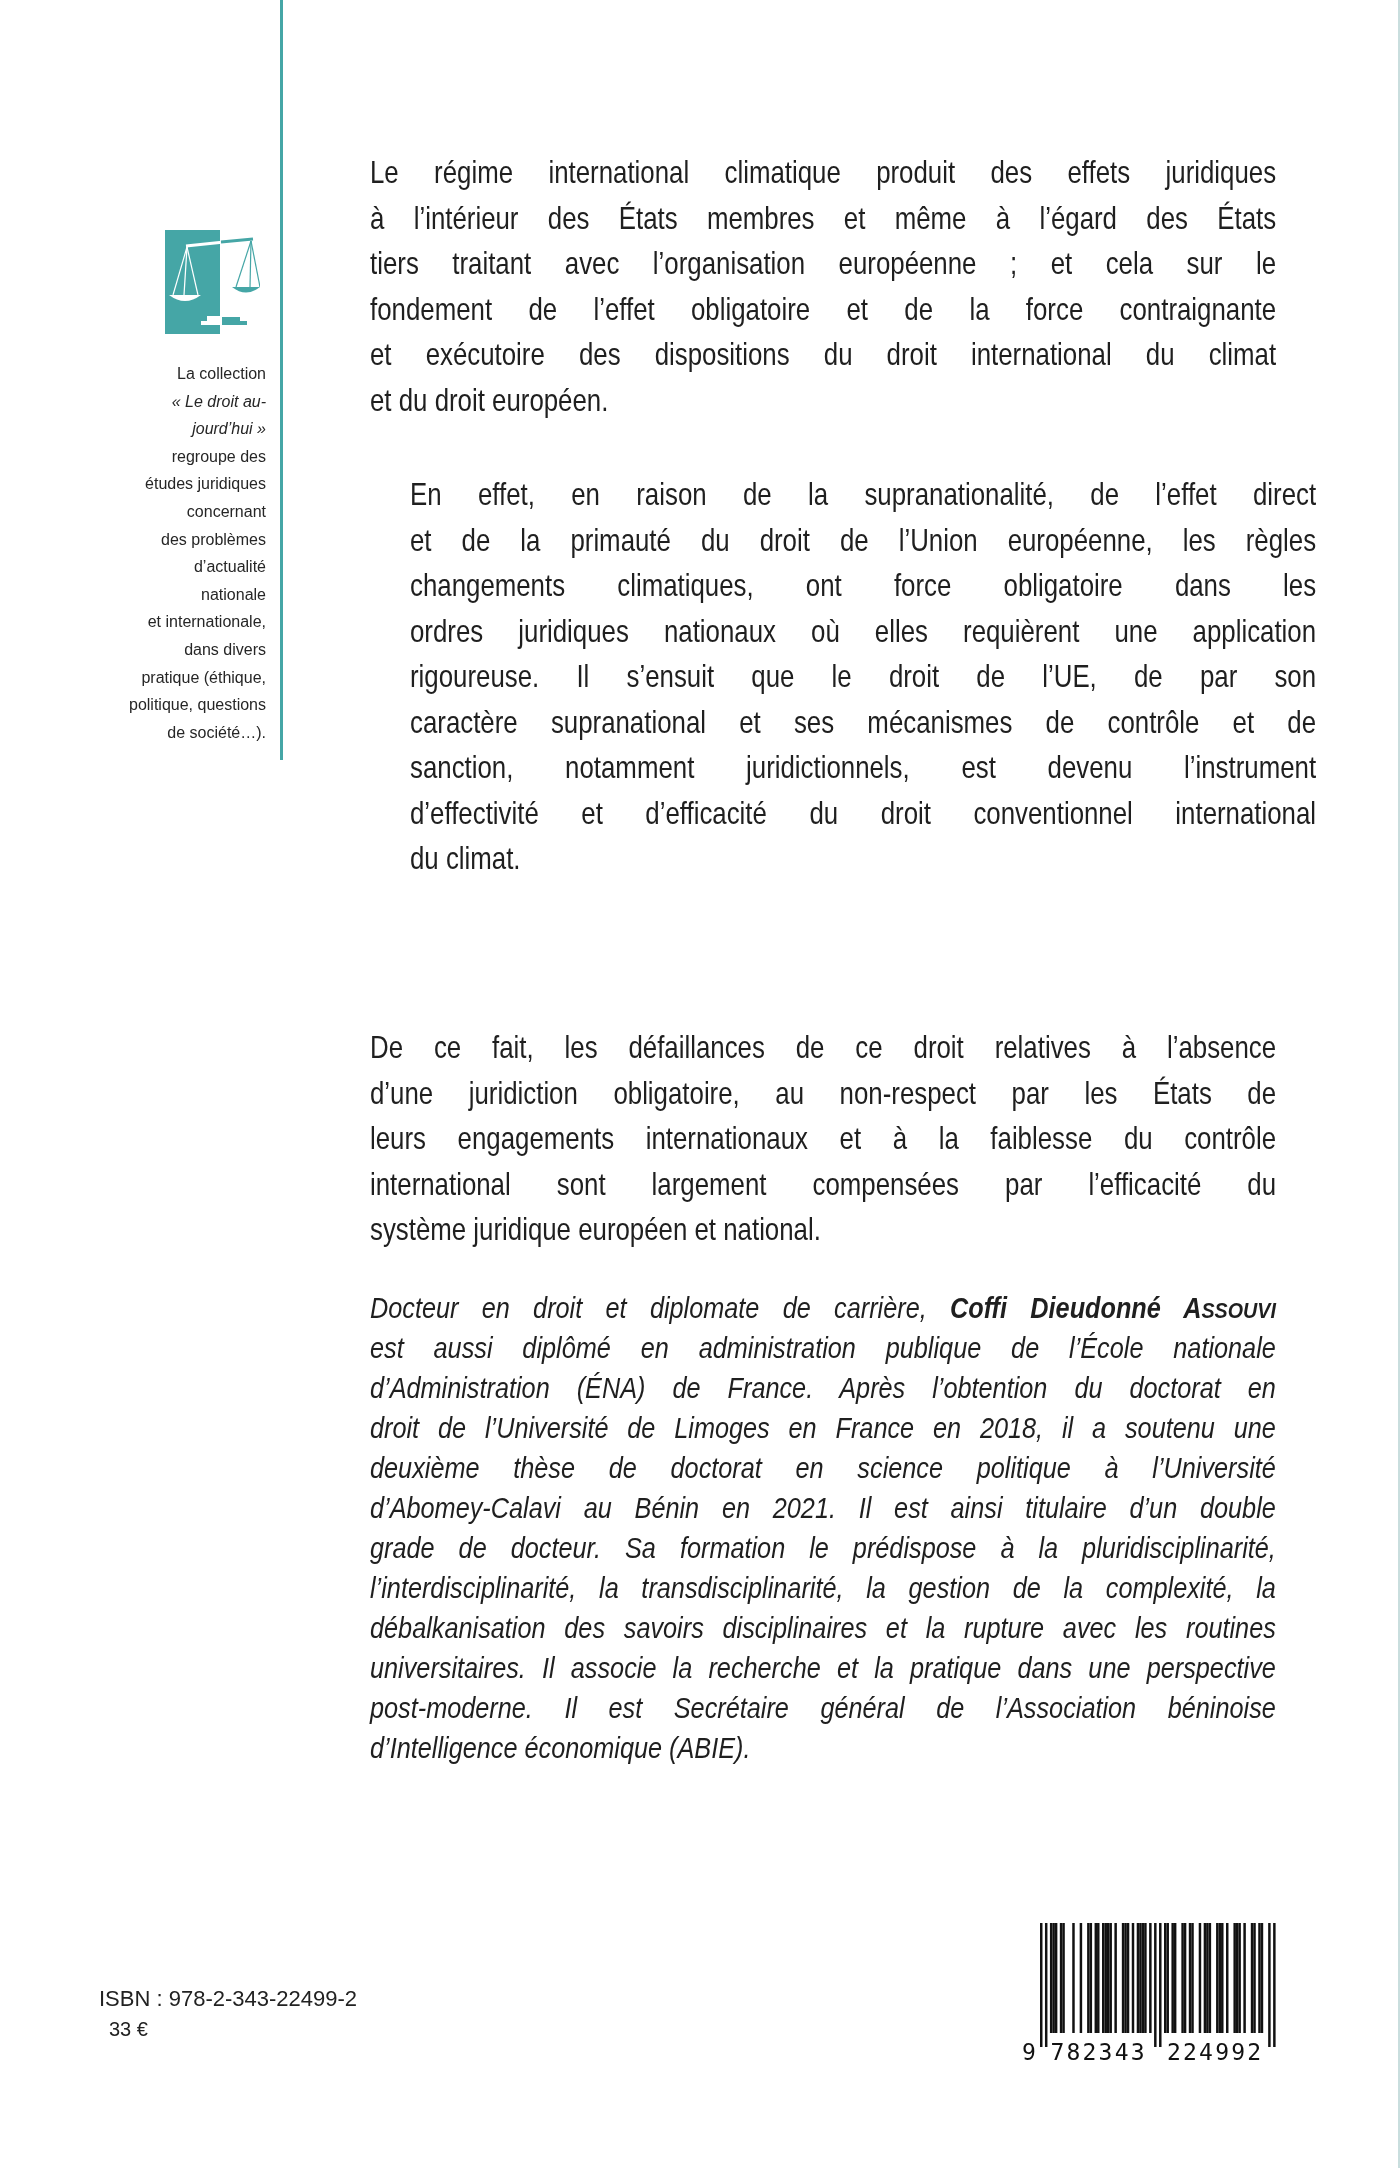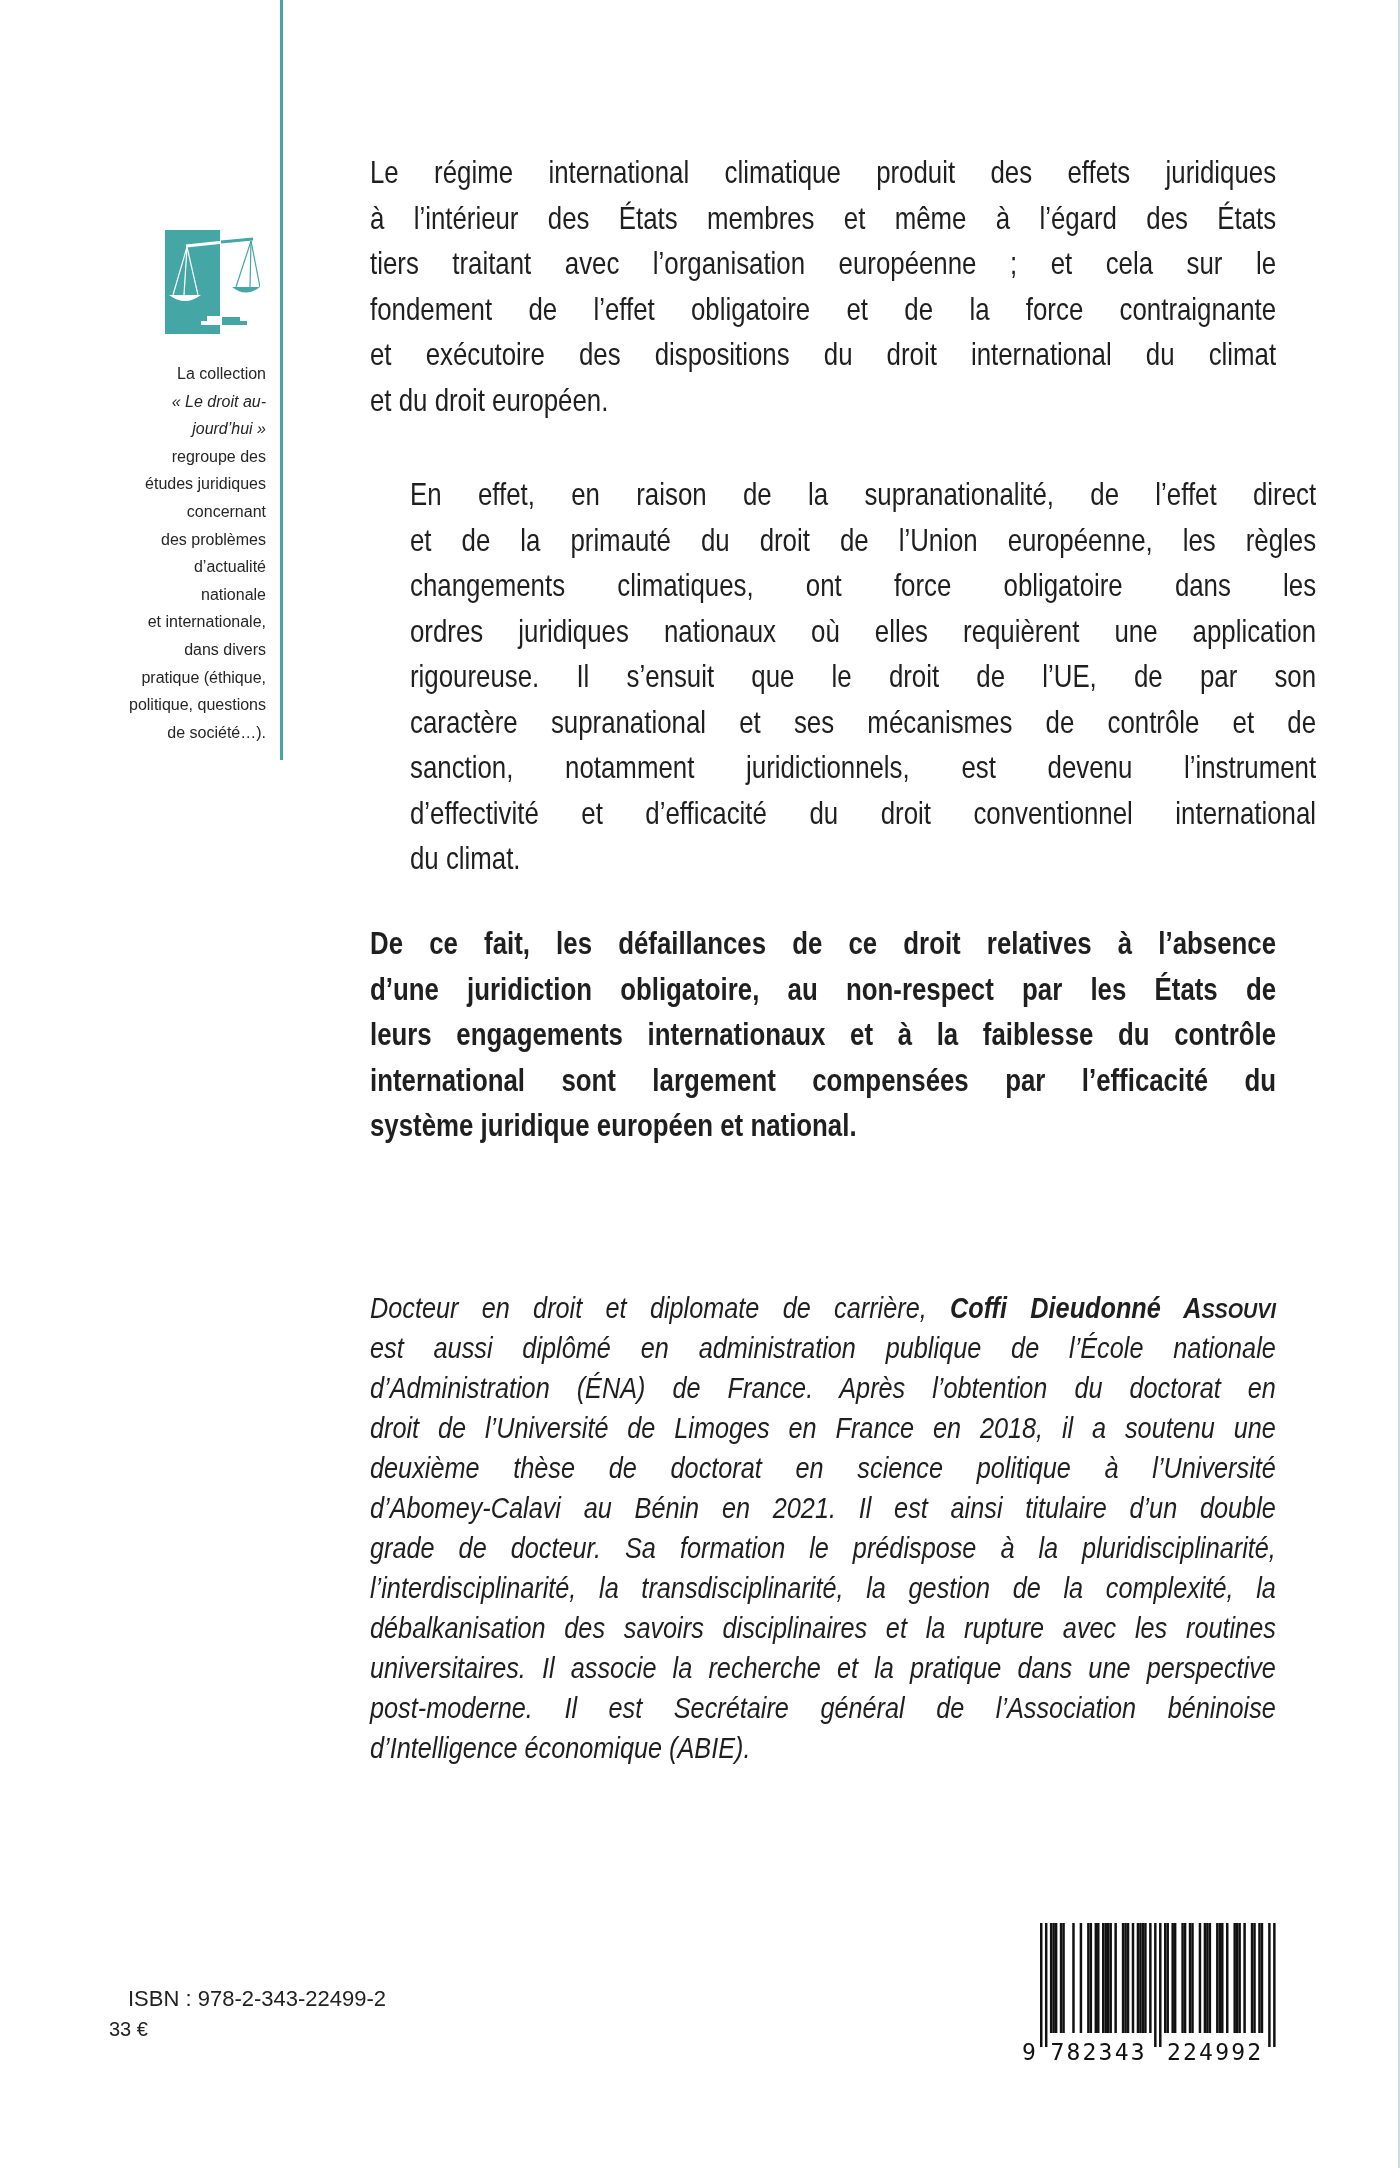--- a/index.html
+++ b/index.html
@@ -13,21 +13,21 @@
   .para { position: absolute; left: 370px; width: 906px; }
   .line { position: relative; height: 45.5px; width: 906px; overflow: visible; }
   .line .inner { position: absolute; left: 0; top: 0; width: 1105px; transform: scaleX(0.82); transform-origin: 0 0;
     font-family: "Liberation Sans", sans-serif; font-size: 31.5px; line-height: 45.5px; white-space: nowrap;
     text-align: justify; text-align-last: justify; color: #1f1f1f; }
   .line.last .inner { text-align-last: left; }
   .bio .line { height: 40px; }
   .bio .line .inner { width: 1040px; transform: scaleX(0.871); font-size: 29px; line-height: 40px; font-style: italic; white-space: normal; }
   .bio b { font-weight: bold; }
   .bio .smallcaps { font-size: 0.78em; }
-  .isbn { position: absolute; left: 128px; top: 1986px; font-family: "Liberation Sans", sans-serif; font-size: 22px; color: #222; }
+  .isbn { position: absolute; left: 99px; top: 1986px; font-family: "Liberation Sans", sans-serif; font-size: 22px; color: #222; }
   .price { position: absolute; left: 109px; top: 2018px; font-family: "Liberation Sans", sans-serif; font-size: 20px; color: #222; }
   .barcode { position: absolute; left: 1022px; top: 1920px; width: 258px; height: 145px; }
   .barcode svg { display: block; }
 </style>
 </head>
 <body>
 
 <div class="right-edge-line"></div>
 <div class="sidebar-rule"></div>
 
@@ -117,21 +117,21 @@
     <div class="line">
       <div class="inner">sanction, notamment juridictionnels, est devenu l’instrument</div>
     </div>
     <div class="line">
       <div class="inner">d’effectivité et d’efficacité du droit conventionnel international</div>
     </div>
     <div class="line last">
       <div class="inner">du climat.</div>
     </div>
   </div>
-<div class="para" style="top:921px;font-weight:bold;" id="para-2">
+<div class="para" style="top:1025px;" id="para-2">
     <div class="line">
       <div class="inner">De ce fait, les défaillances de ce droit relatives à l’absence</div>
     </div>
     <div class="line">
       <div class="inner">d’une juridiction obligatoire, au non-respect par les États de</div>
     </div>
     <div class="line">
       <div class="inner">leurs engagements internationaux et à la faiblesse du contrôle</div>
     </div>
     <div class="line">

